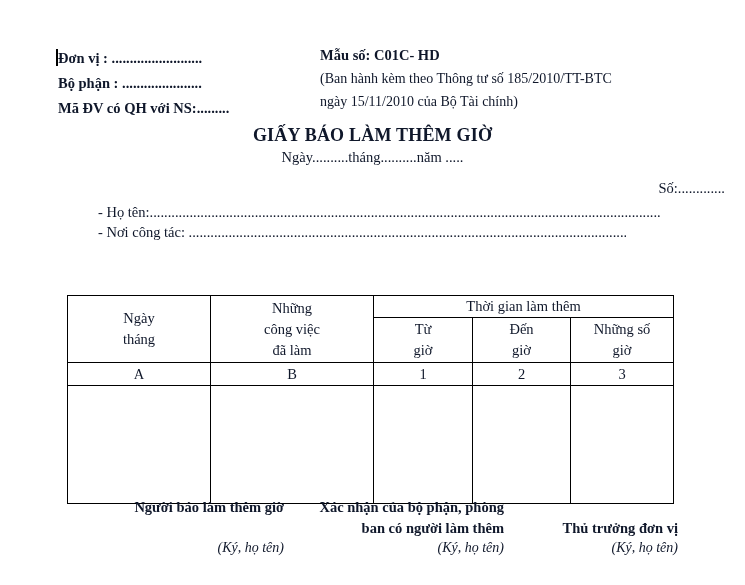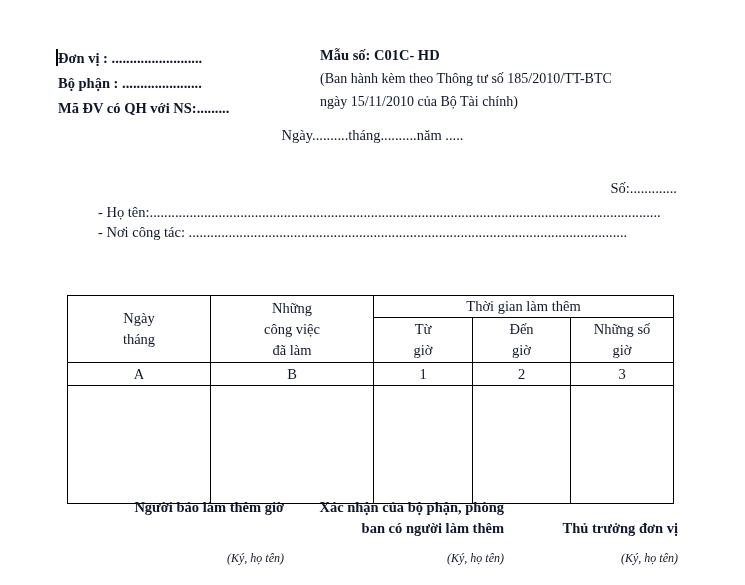--- a/index.html
+++ b/index.html
@@ -6,31 +6,31 @@
   .page{position:relative;width:745px;height:585px;background:#ffffff;overflow:hidden;
         font-family:"Liberation Serif","DejaVu Serif",serif;color:#0f172a;}
   .abs{position:absolute;}
   .caret{left:56px;top:49px;width:1.5px;height:17px;background:#000;}
   .hdr-left{left:58px;top:46px;font-weight:bold;font-size:14.5px;line-height:25px;white-space:nowrap;}
   .hdr-right{left:320px;top:44px;width:380px;text-align:left;font-size:14px;line-height:23px;}
   .hdr-right .formno{font-weight:bold;font-size:14.5px;}
   .title-block{left:0;top:124px;width:745px;text-align:center;line-height:22px;}
   .doc-title{font-weight:bold;font-size:18px;letter-spacing:0.2px;}
   .date-line{font-size:14.5px;}
-  .so-line{left:0;top:180px;width:677px;text-align:right;font-size:14.5px;}
+  .so-line{left:0;top:180px;width:677px;text-align:right;font-size:14.5px;padding-left:48px;}
   .fill-line{left:98px;font-size:14.5px;white-space:nowrap;overflow:hidden;height:20px;line-height:20px;}
   #hoten{top:202px;width:562px;}
   #noicongtac{top:222px;width:528px;}
   table.grid{position:absolute;left:67px;top:255px;width:606px;border-collapse:collapse;
              table-layout:fixed;font-size:14.5px;border:1.5px solid #000;margin-top:40px;}
   table.grid td{border:1px solid #000;text-align:center;vertical-align:middle;padding:0;line-height:21px;}
   tr.r1{height:20px;}  tr.r2{height:45px;}  tr.r3{height:23px;}  tr.r4{height:118px;}
   .sig{top:497px;text-align:right;}
   .sig .t{font-weight:bold;font-size:14.5px;line-height:21px;height:21px;white-space:nowrap;}
-  .sig .note{font-style:italic;font-size:12px;line-height:16px;margin-top:11px;}
+  .sig .note{font-style:italic;font-size:14px;line-height:16px;margin-top:1px;}
   #sig1{left:64px;width:220px;}
   #sig2{left:274px;width:230px;}
   #sig3{left:478px;width:200px;}
 </style>
 </head>
 <body>
 
 <div class="page">
 
   <div class="abs caret"></div>
@@ -41,20 +41,21 @@
     <div>Mã ĐV có QH với NS:.........</div>
   </div>
 
   <div class="abs hdr-right">
     <div class="formno">Mẫu số: C01C- HD</div>
     <div>(Ban hành kèm theo Thông tư số 185/2010/TT-BTC</div>
     <div>ngày 15/11/2010 của Bộ Tài chính)</div>
   </div>
 
   <div class="abs title-block">
+    <div class="doc-title">GIẤY BÁO LÀM THÊM GIỜ</div>
     <div class="date-line">Ngày..........tháng..........năm .....</div>
   </div>
 
   <div class="abs so-line">Số:.............</div>
 
   <div class="abs fill-line" id="hoten">- Họ tên:......................................................................................................................................................................</div>
   <div class="abs fill-line" id="noicongtac">- Nơi công tác: ..................................................................................................................................</div>
 
   <table class="grid">
     <colgroup>

